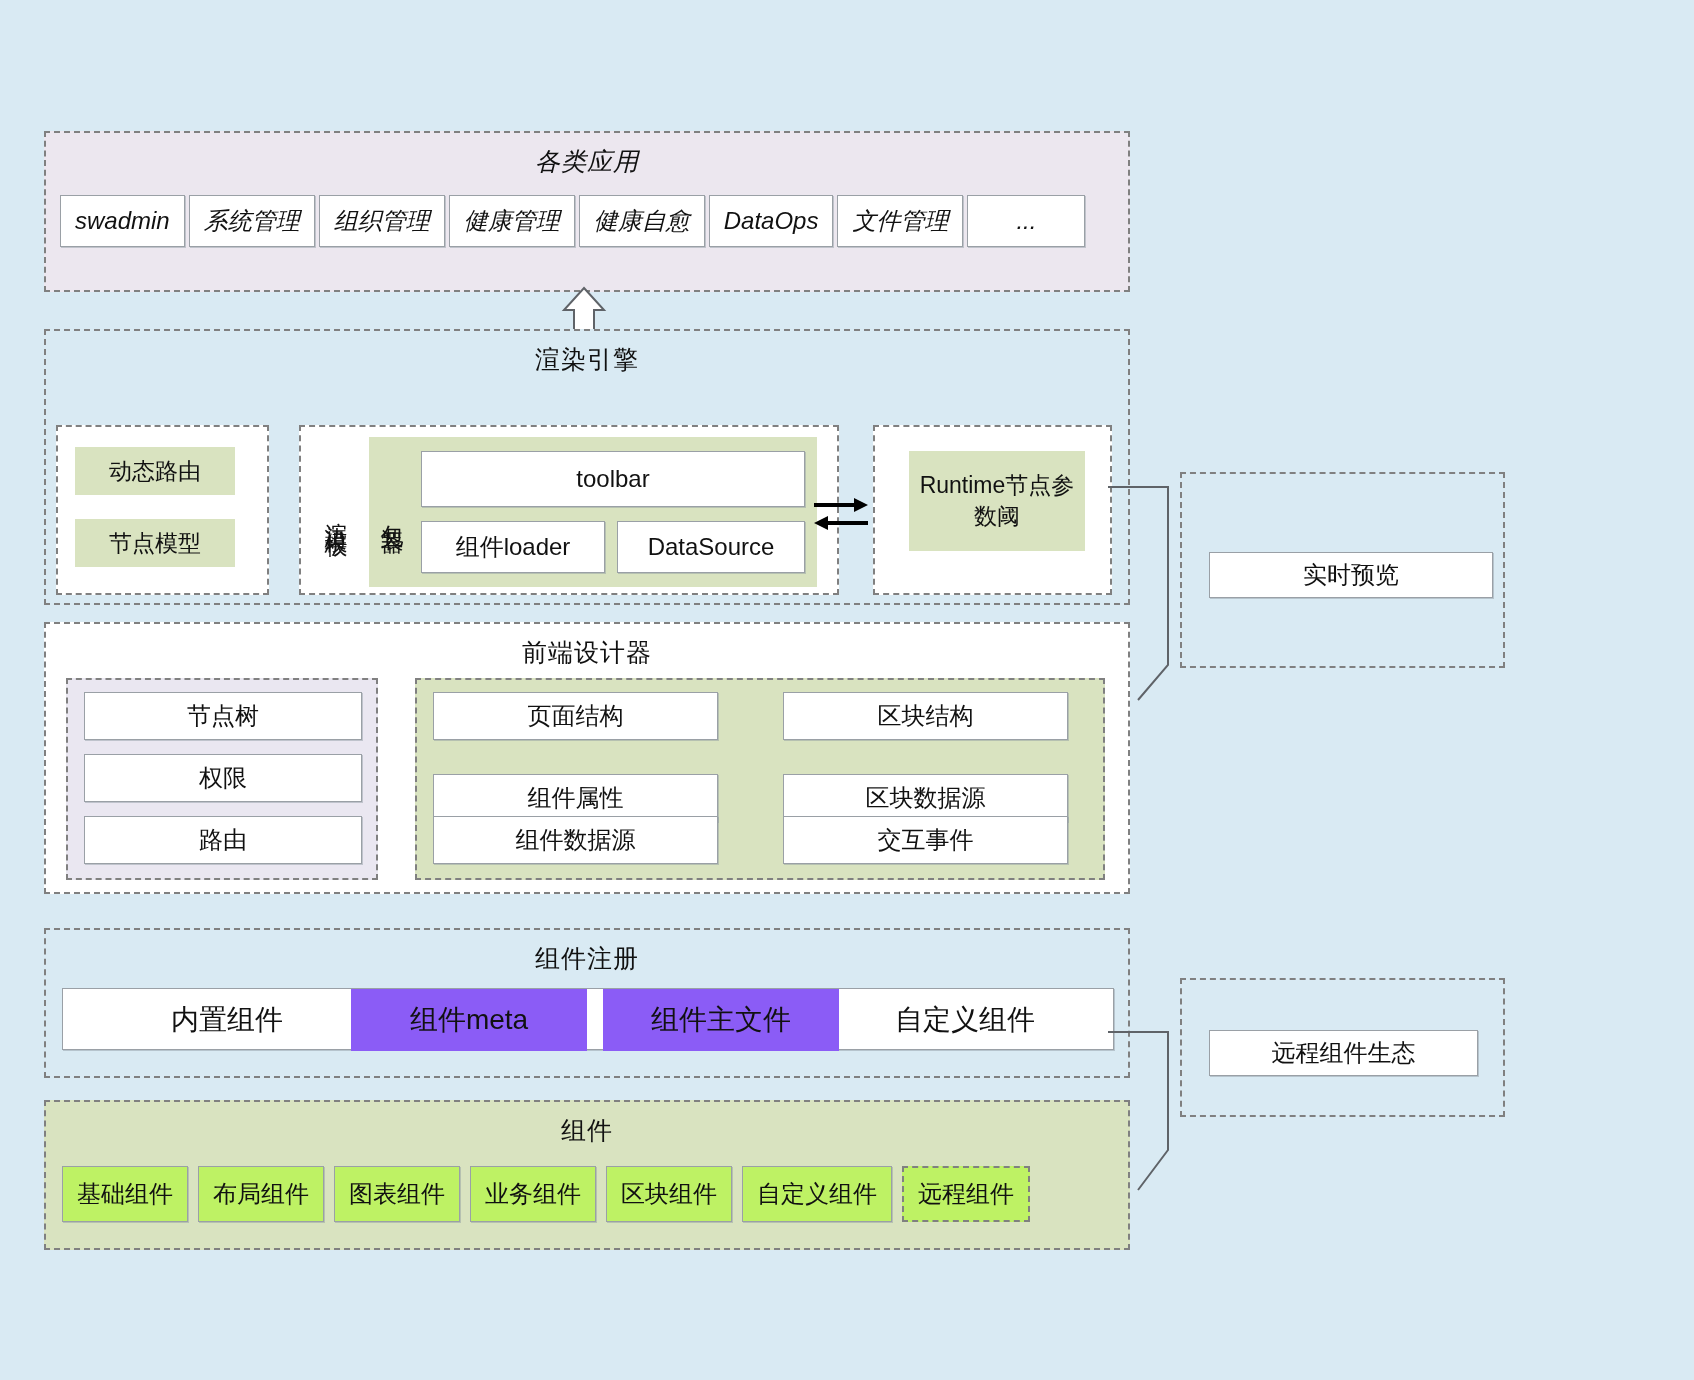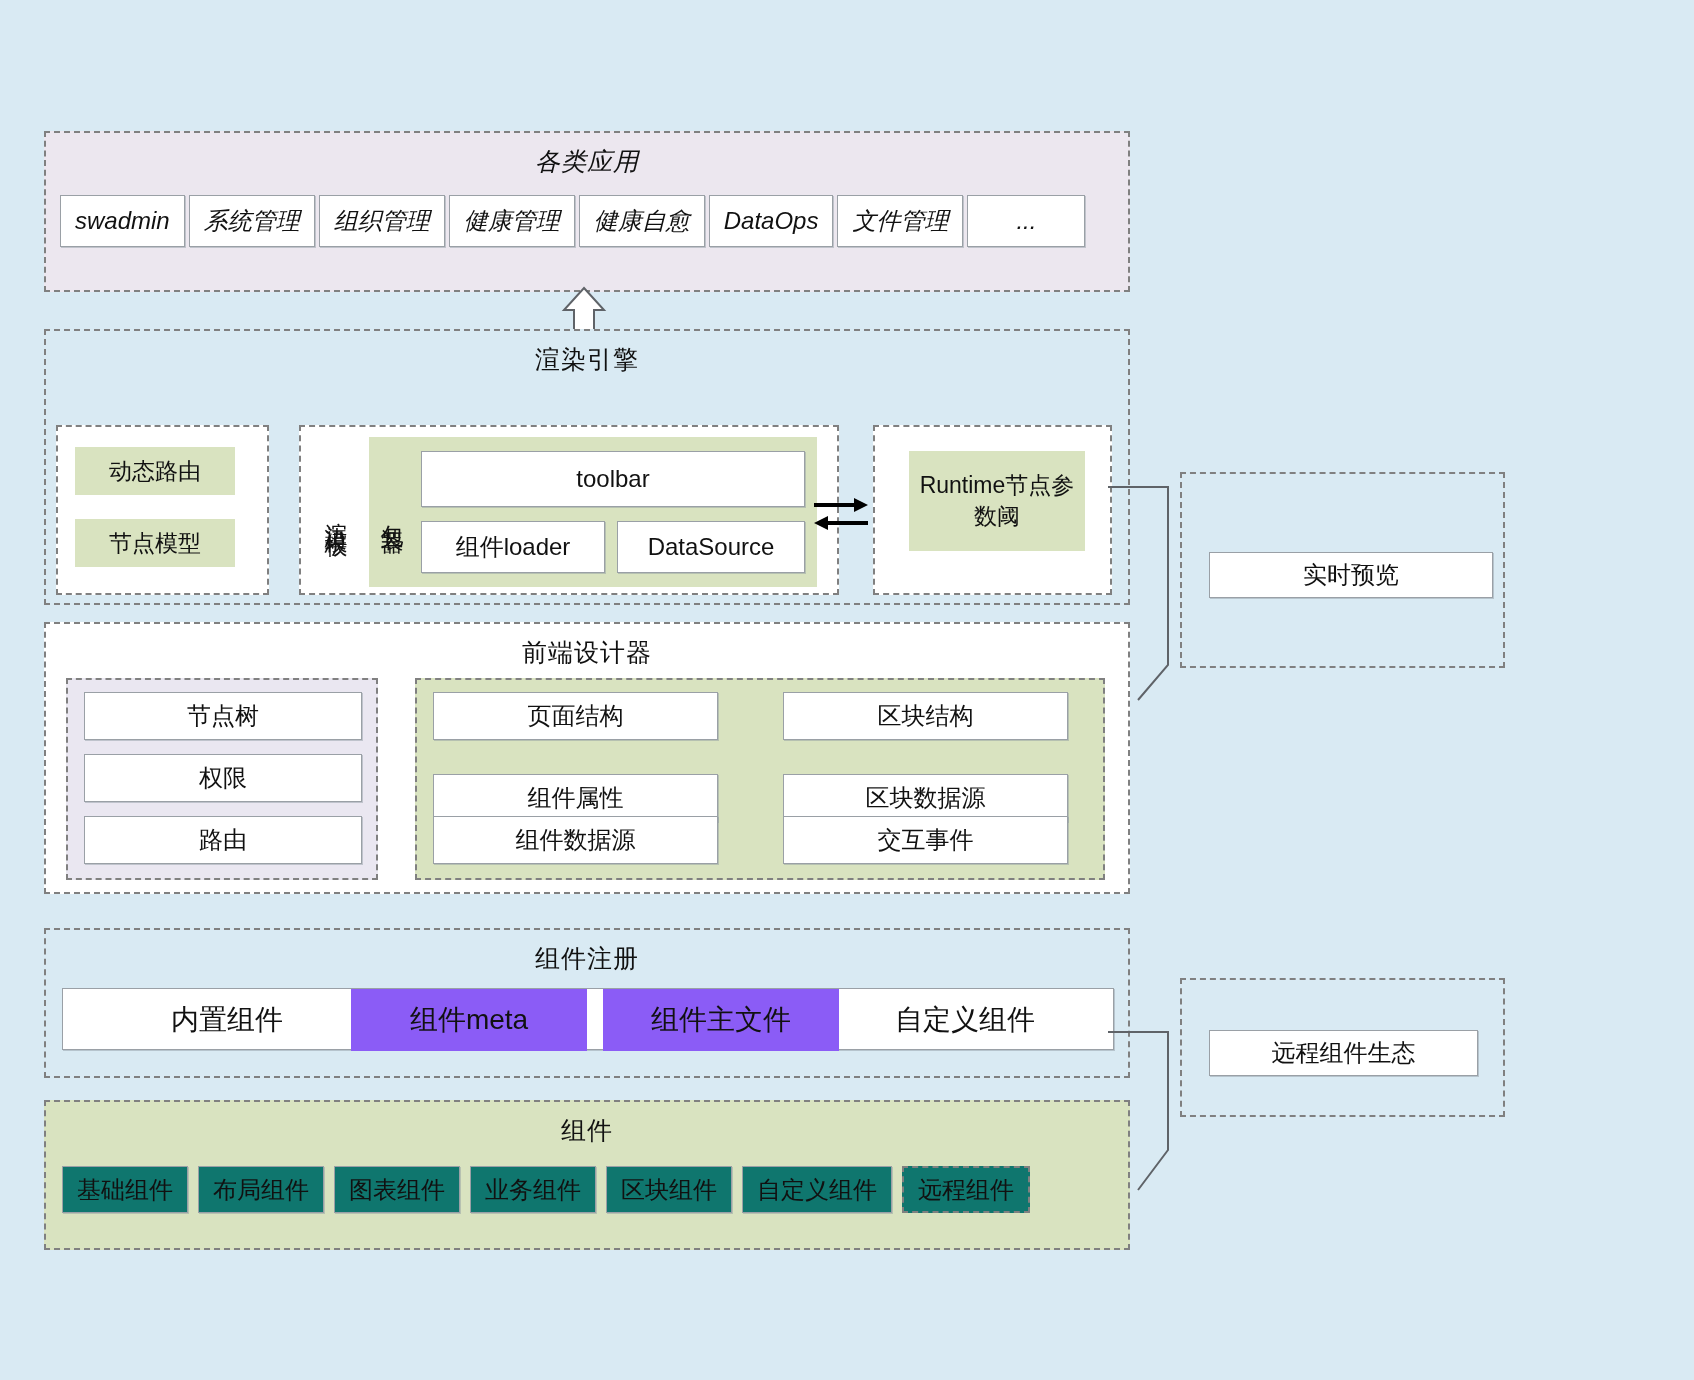--- a/index.html
+++ b/index.html
@@ -100,23 +100,23 @@
   #reg-row{position:absolute;left:62px;top:988px;width:1052px;height:62px;}
   #reg-row .wbox{width:100%;height:100%;justify-content:flex-start;position:relative;}
   .reg-item{position:absolute;top:0;height:62px;display:flex;align-items:center;justify-content:center;font-size:28px;}
   .reg-item.plain{background:transparent;}
   .reg-item.green{background:#8b5cf6;}
 
   
   #components{left:44px;top:1100px;width:1086px;height:150px;background:#d9e3c0;}
   #comp-row{position:absolute;left:62px;top:1166px;right:0;display:flex;gap:10px;}
   #comp-row .chip{
-    height:47px;padding:0 14px;
-    display:flex;align-items:center;justify-content:center;
-    font-size:24px;background:#0f766e;
+    height:56px;padding:0 14px;
+    display:flex;align-items:center;justify-content:center;
+    font-size:24px;background:#bef264;
     border:1px solid #9aa0a6;
     box-shadow:1px 1px 0 rgba(140,150,160,.45);
     box-sizing:border-box;white-space:nowrap;
   }
   #comp-row .chip.dashed{border:2px dashed #808080;box-shadow:none;}
 
   
   #preview-wrap{left:1180px;top:472px;width:325px;height:196px;background:#d9eaf3;}
   #preview-box{position:absolute;left:1209px;top:552px;width:284px;height:46px;}
   #remote-wrap{left:1180px;top:978px;width:325px;height:139px;background:#d9eaf3;}

